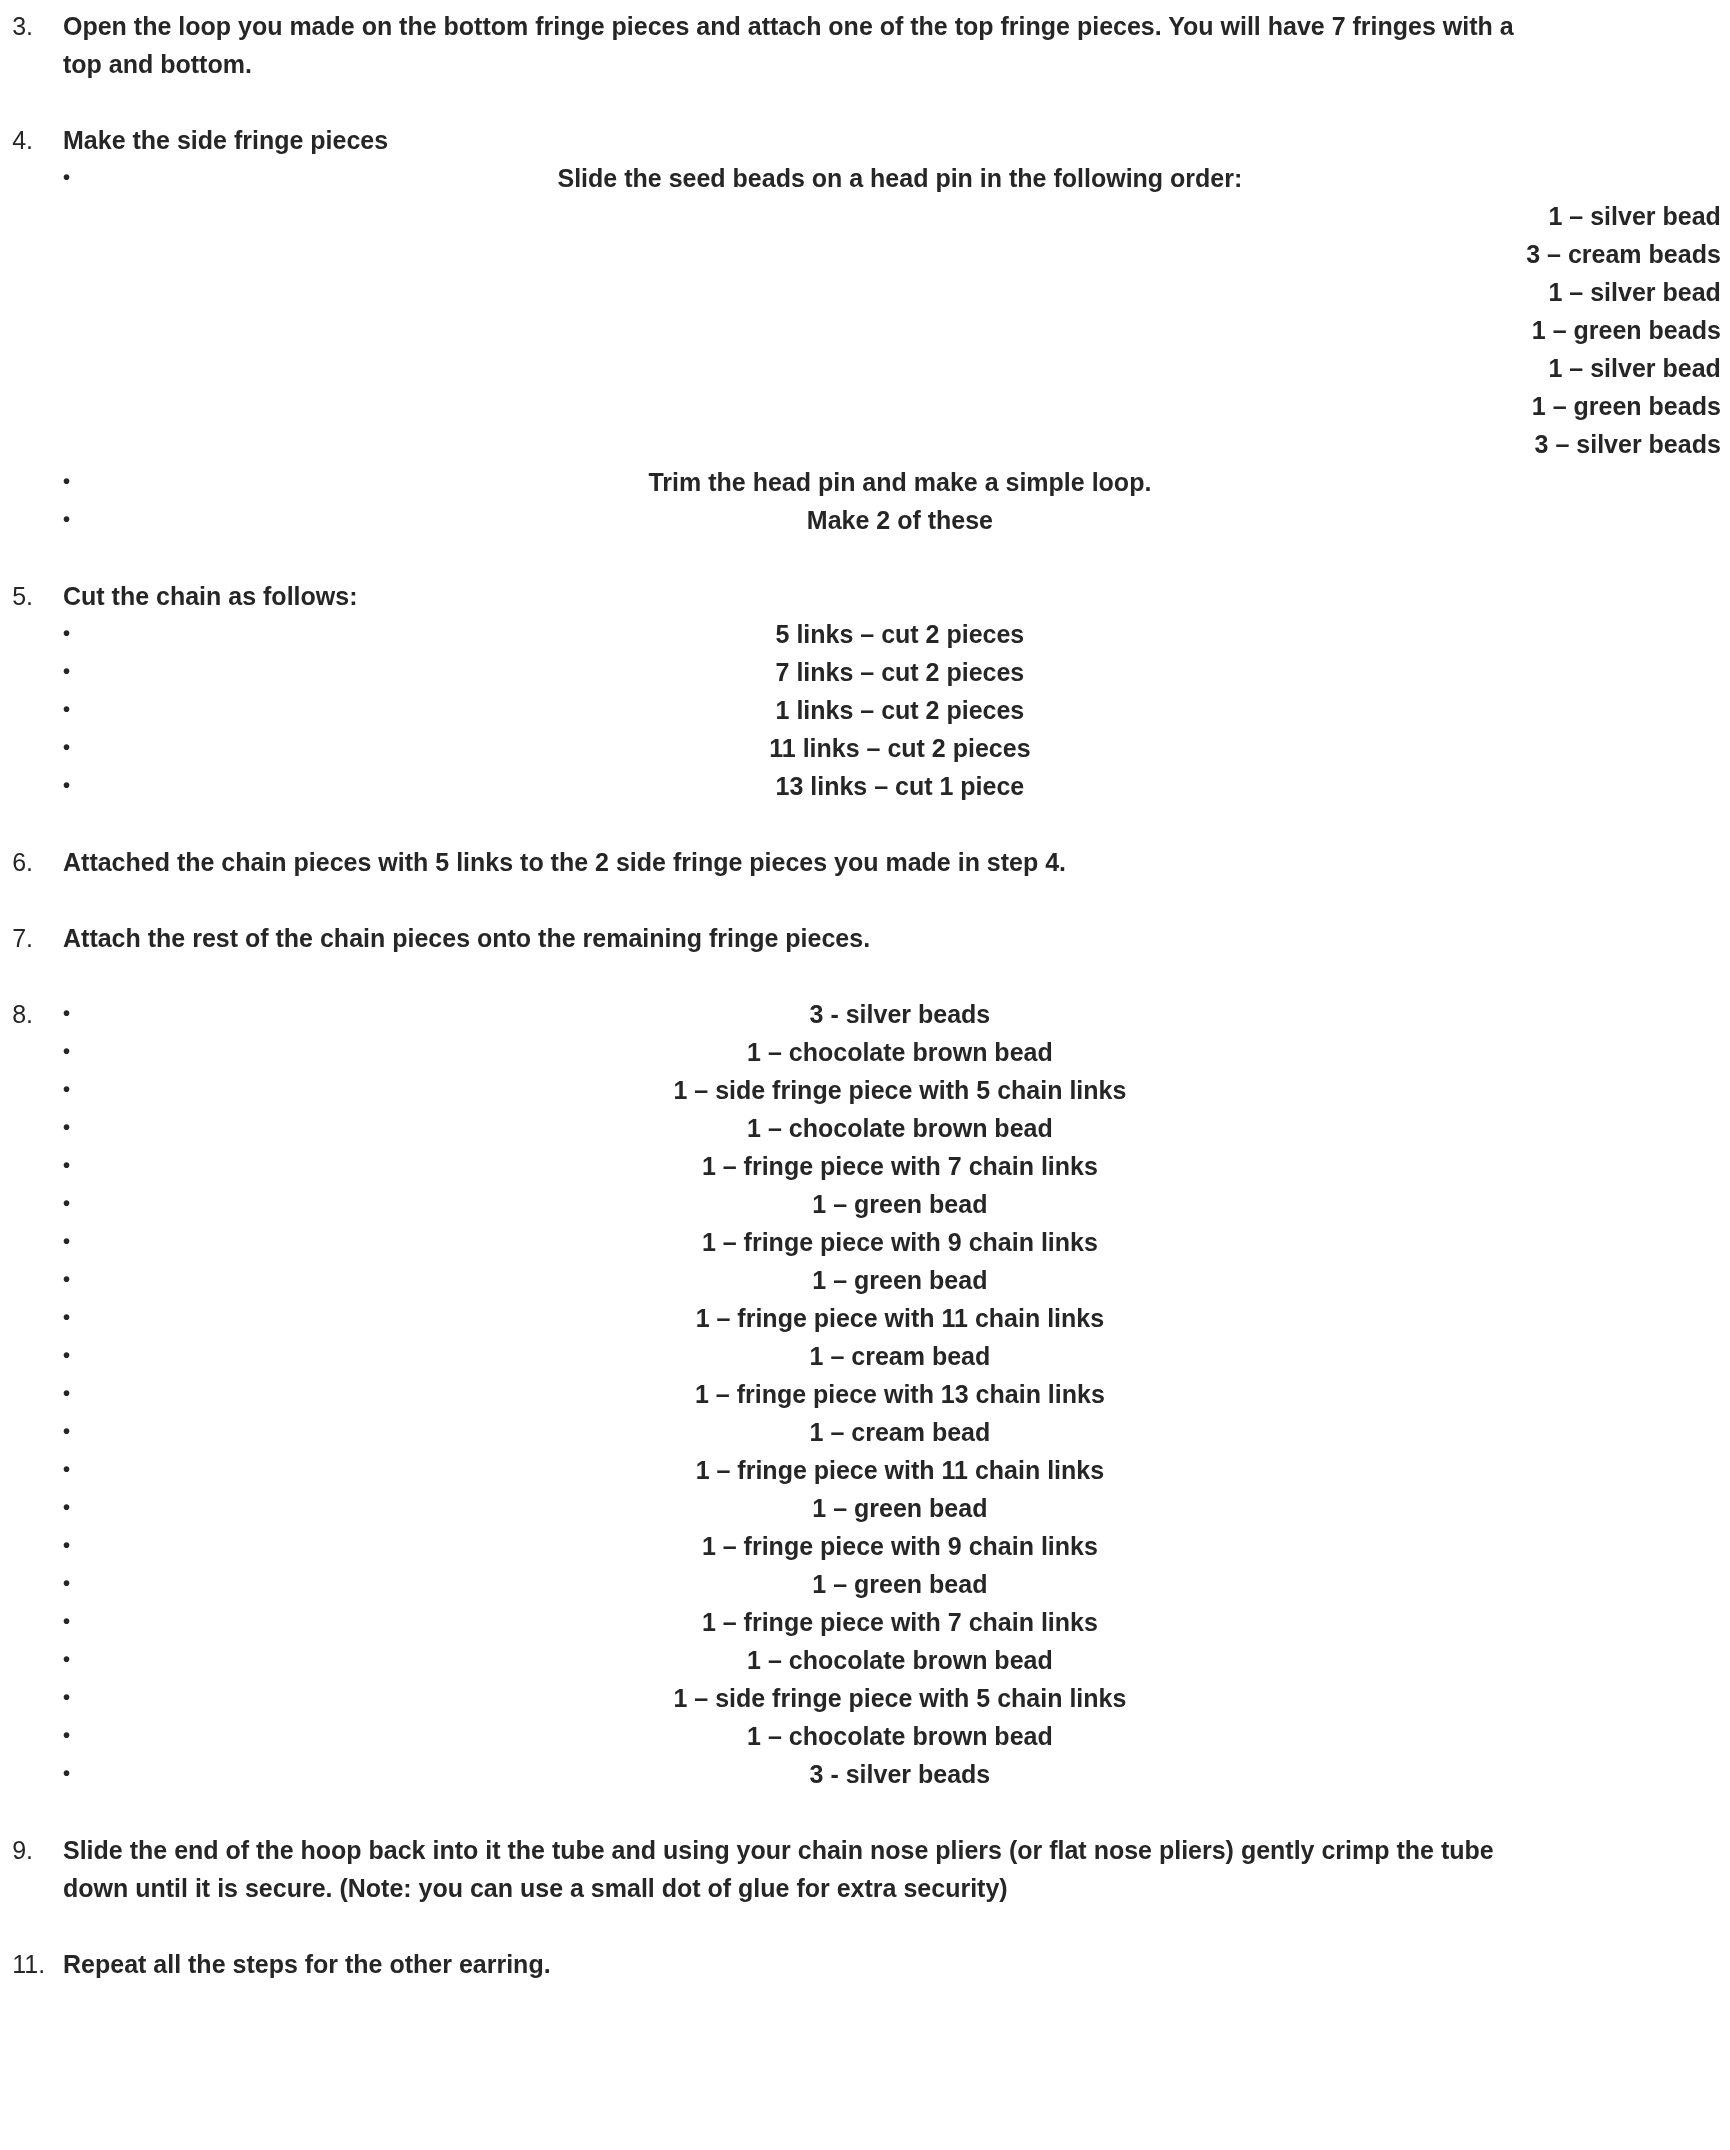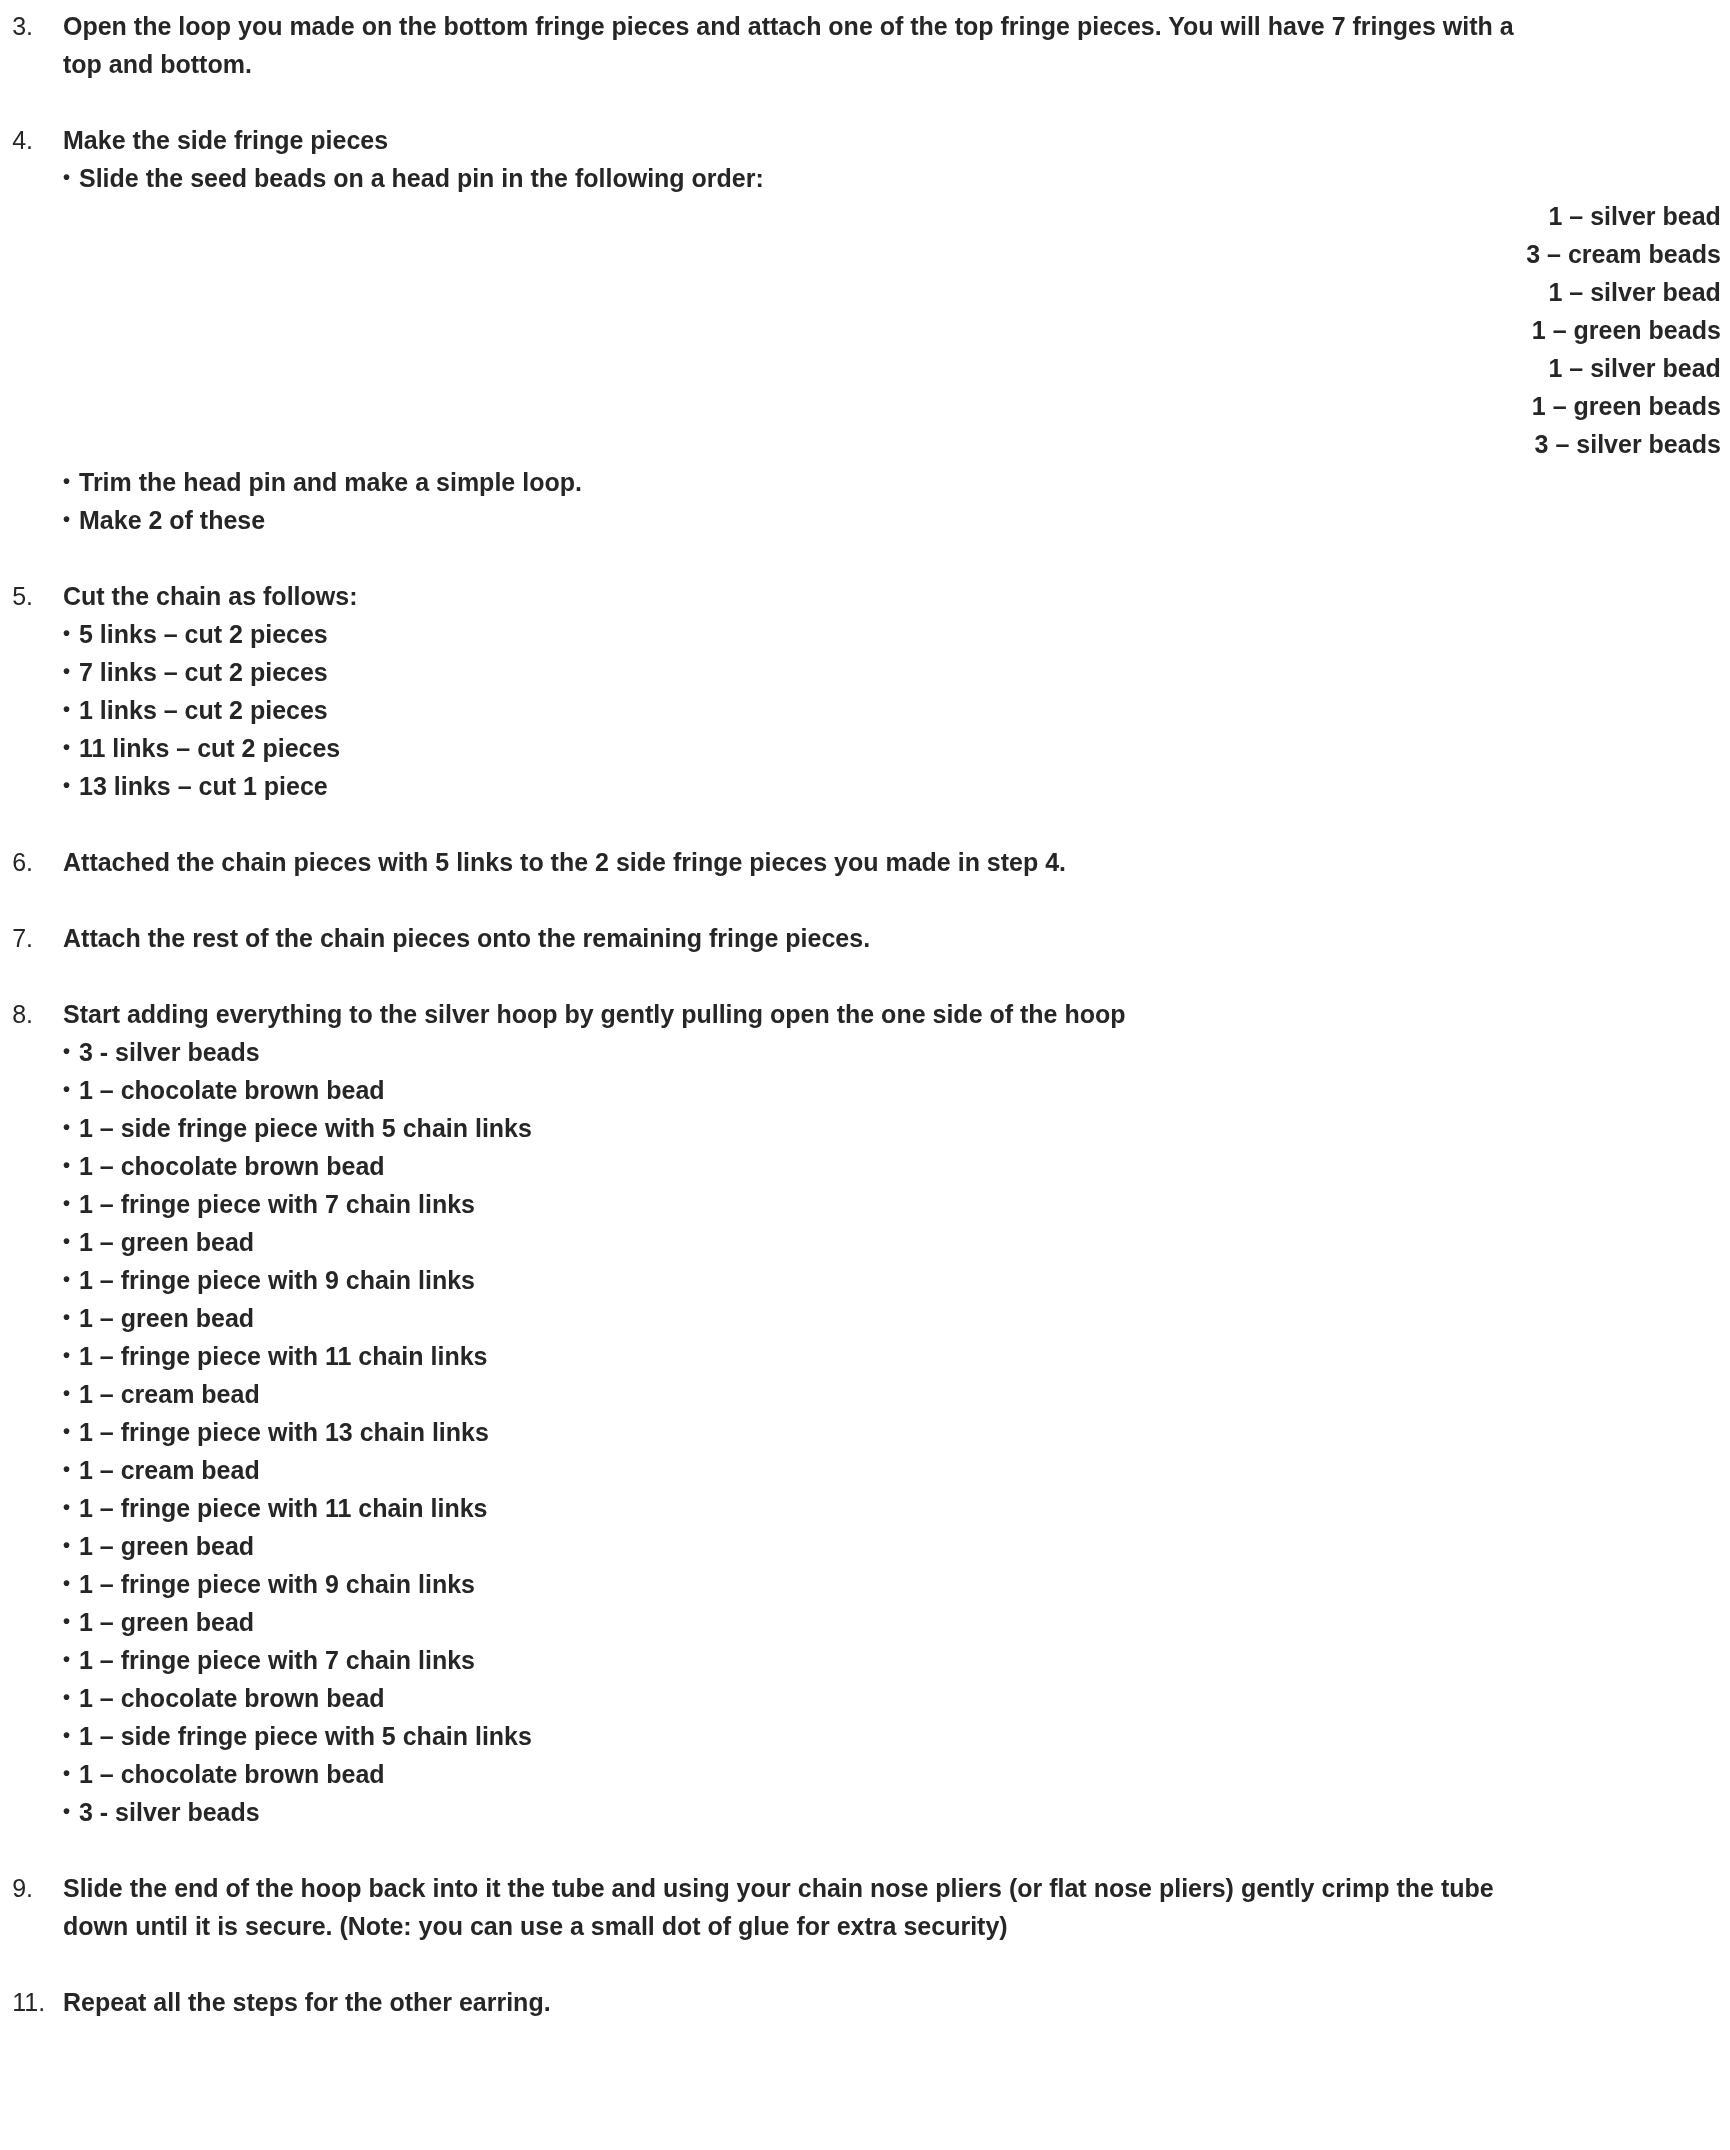--- a/index.html
+++ b/index.html
@@ -55,20 +55,21 @@
     display: flex;
   }
   .dot {
     flex: 0 0 16px;
     font-size: 20px;
     position: relative;
     top: -0.8px;
   }
   .btext {
     flex: 1;
+    text-align: center;
   }
   ul.sub {
     list-style: none;
     margin: 0;
     padding: 0;
   }
   ul.sub li {
     padding-left: 115px;
     text-align: right;
   }
@@ -169,21 +170,20 @@
       <li class="item">
     <span class="num">7.</span>
     <div class="body">
       <div class="text">Attach the rest of the chain pieces onto the remaining fringe pieces.</div>
 
     </div>
   </li>
       <li class="item">
     <span class="num">8.</span>
     <div class="body">
-      <div class="text">Start adding everything to the silver hoop by gently pulling open the one side of the hoop</div>
       <ul class="bullets">
             <li class="bullet">
     <div class="brow">
       <span class="dot">•</span>
       <span class="btext">3 - silver beads</span>
     </div>
   </li>
             <li class="bullet">
     <div class="brow">
       <span class="dot">•</span>

